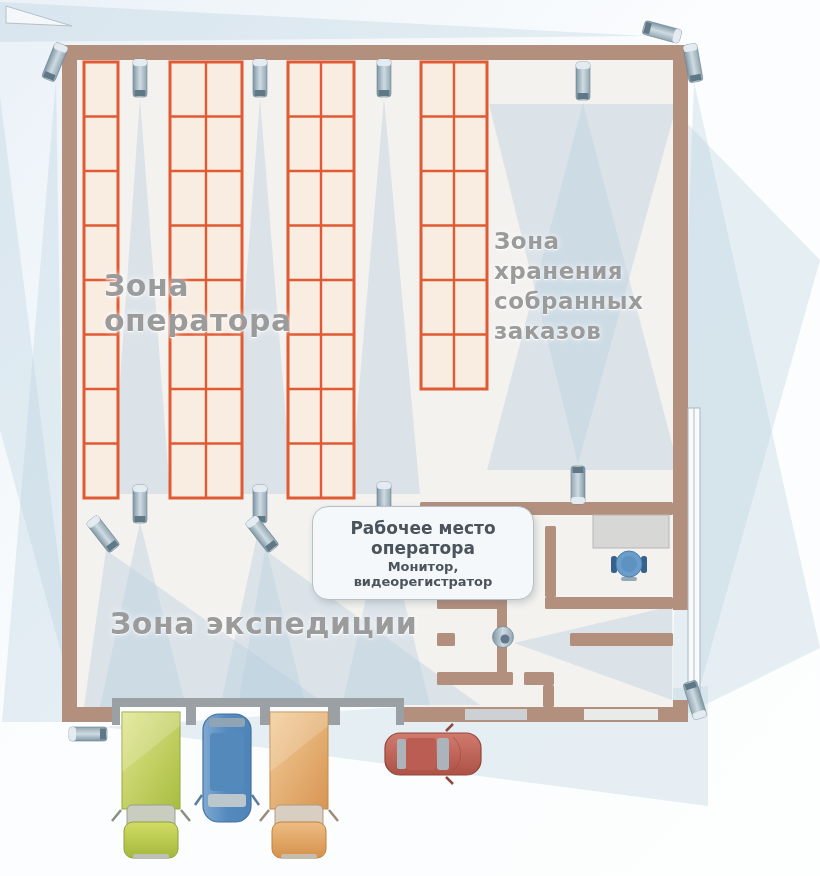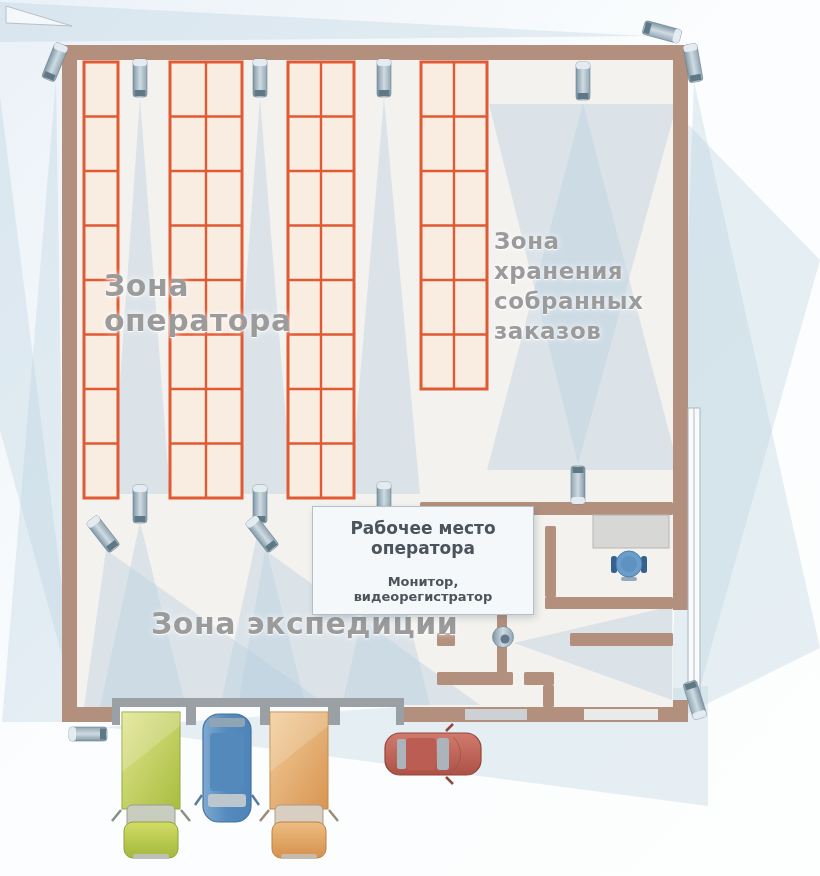--- a/index.html
+++ b/index.html
@@ -14,29 +14,29 @@
   .rack-cell{fill:var(--rack-fill,#f9ece1);stroke:var(--rack-border,#e05a33);stroke-width:3;}
   .rack-grid{stroke:var(--rack-border,#e05a33);stroke-width:2.4;fill:none;}
   .dock{fill:var(--dock,#9aa0a3);}
   .zone-label{
     position:absolute;font-weight:bold;color:var(--label,#9b9b9b);
     text-shadow:0 1px 1px rgba(255,255,255,.95),0 0 7px rgba(255,255,255,.9);
     text-align:left;letter-spacing:.5px;
   }
   .zone-label.storage{left:104px;top:268px;width:270px;font-size:30px;}
   .zone-label.orders{left:494px;top:226px;width:192px;font-size:23px;line-height:30px;white-space:pre-line;}
-  .zone-label.expedition{left:110px;top:606px;width:312px;font-size:30px;margin-left:41px;}
+  .zone-label.expedition{left:110px;top:606px;width:312px;font-size:30px;}
   .callout{
     position:absolute;left:312px;top:506px;width:222px;box-sizing:border-box;
     background:var(--callout-bg,#f5f8fa);border:1px solid var(--callout-border,#b6bfc5);
-    border-radius:0;box-shadow:2px 3px 7px rgba(60,80,95,.22);
+    border-radius:16px;box-shadow:2px 3px 7px rgba(60,80,95,.22);
     padding:11px 13px 10px;text-align:center;color:var(--callout-text,#4b545c);
   }
   .callout-title{font-size:17px;font-weight:bold;line-height:1.2;}
-  .callout-subtitle{font-size:13px;font-weight:bold;margin-top:15px;}
+  .callout-subtitle{font-size:13px;font-weight:bold;margin-top:0;}
   .callout-pointer{position:absolute;left:528px;top:512px;width:76px;height:34px;}
 </style>
 </head>
 <body>
 
 <div class="stage">
 
 <svg width="820" height="876" viewBox="0 0 820 876">
   <defs>
     <linearGradient id="bgG" x1="0" y1="0" x2="1" y2="1">

